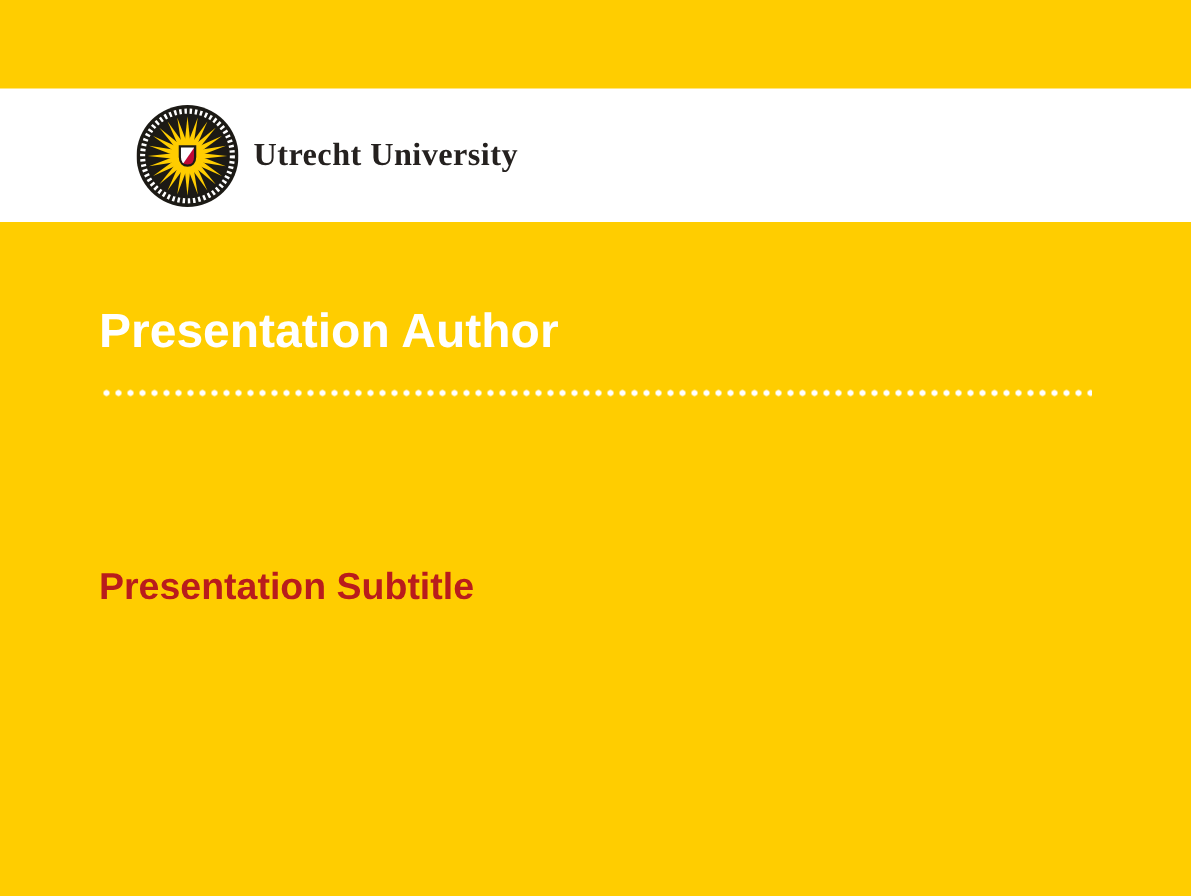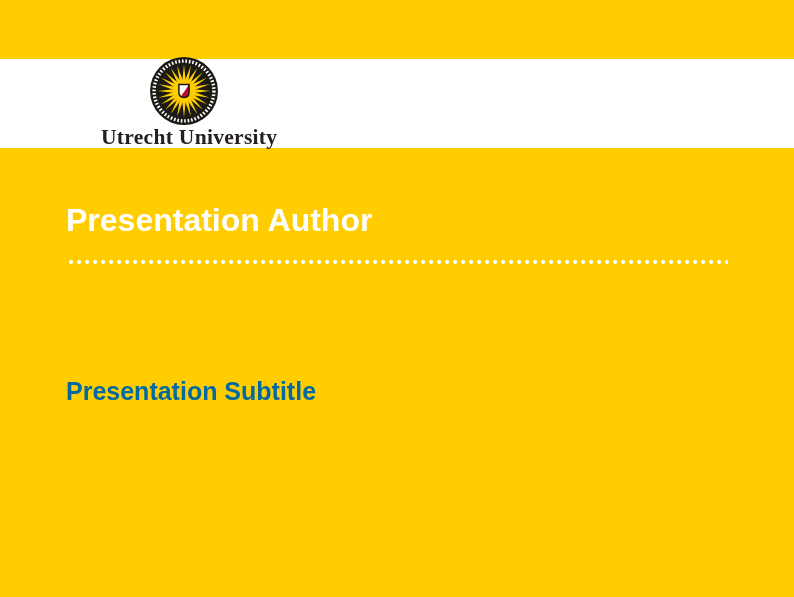--- a/index.html
+++ b/index.html
@@ -26,21 +26,20 @@
     left: 0; top: 59px;
     width: 794px; height: 89px;
     background: #FFFFFF;
     display: flex;
     align-items: center;
   }
   .logo-lockup {
     display: flex;
     align-items: center;
     margin-left: 91px;
-    flex-direction: column;
   }
   .sun-logo {
     width: 68px;
     height: 68px;
     display: block;
   }
   .wordmark {
     margin-left: 10px;
     font-family: "Liberation Serif", "DejaVu Serif", serif;
     font-weight: 700;
@@ -72,21 +71,21 @@
     background-repeat: repeat-x;
   }
   .subtitle {
     position: absolute;
     left: 66px;
     top: 376px;
     margin: 0;
     font-size: 25px;
     line-height: 30px;
     font-weight: 700;
-    color: #0369a1;
+    color: #b91c1c;
   }
   .author {
     position: absolute;
     left: 66px;
     top: 425px;
     margin: 0;
     font-size: 21px;
     line-height: 26px;
     font-weight: 700;
     color: #FFFFFF;

